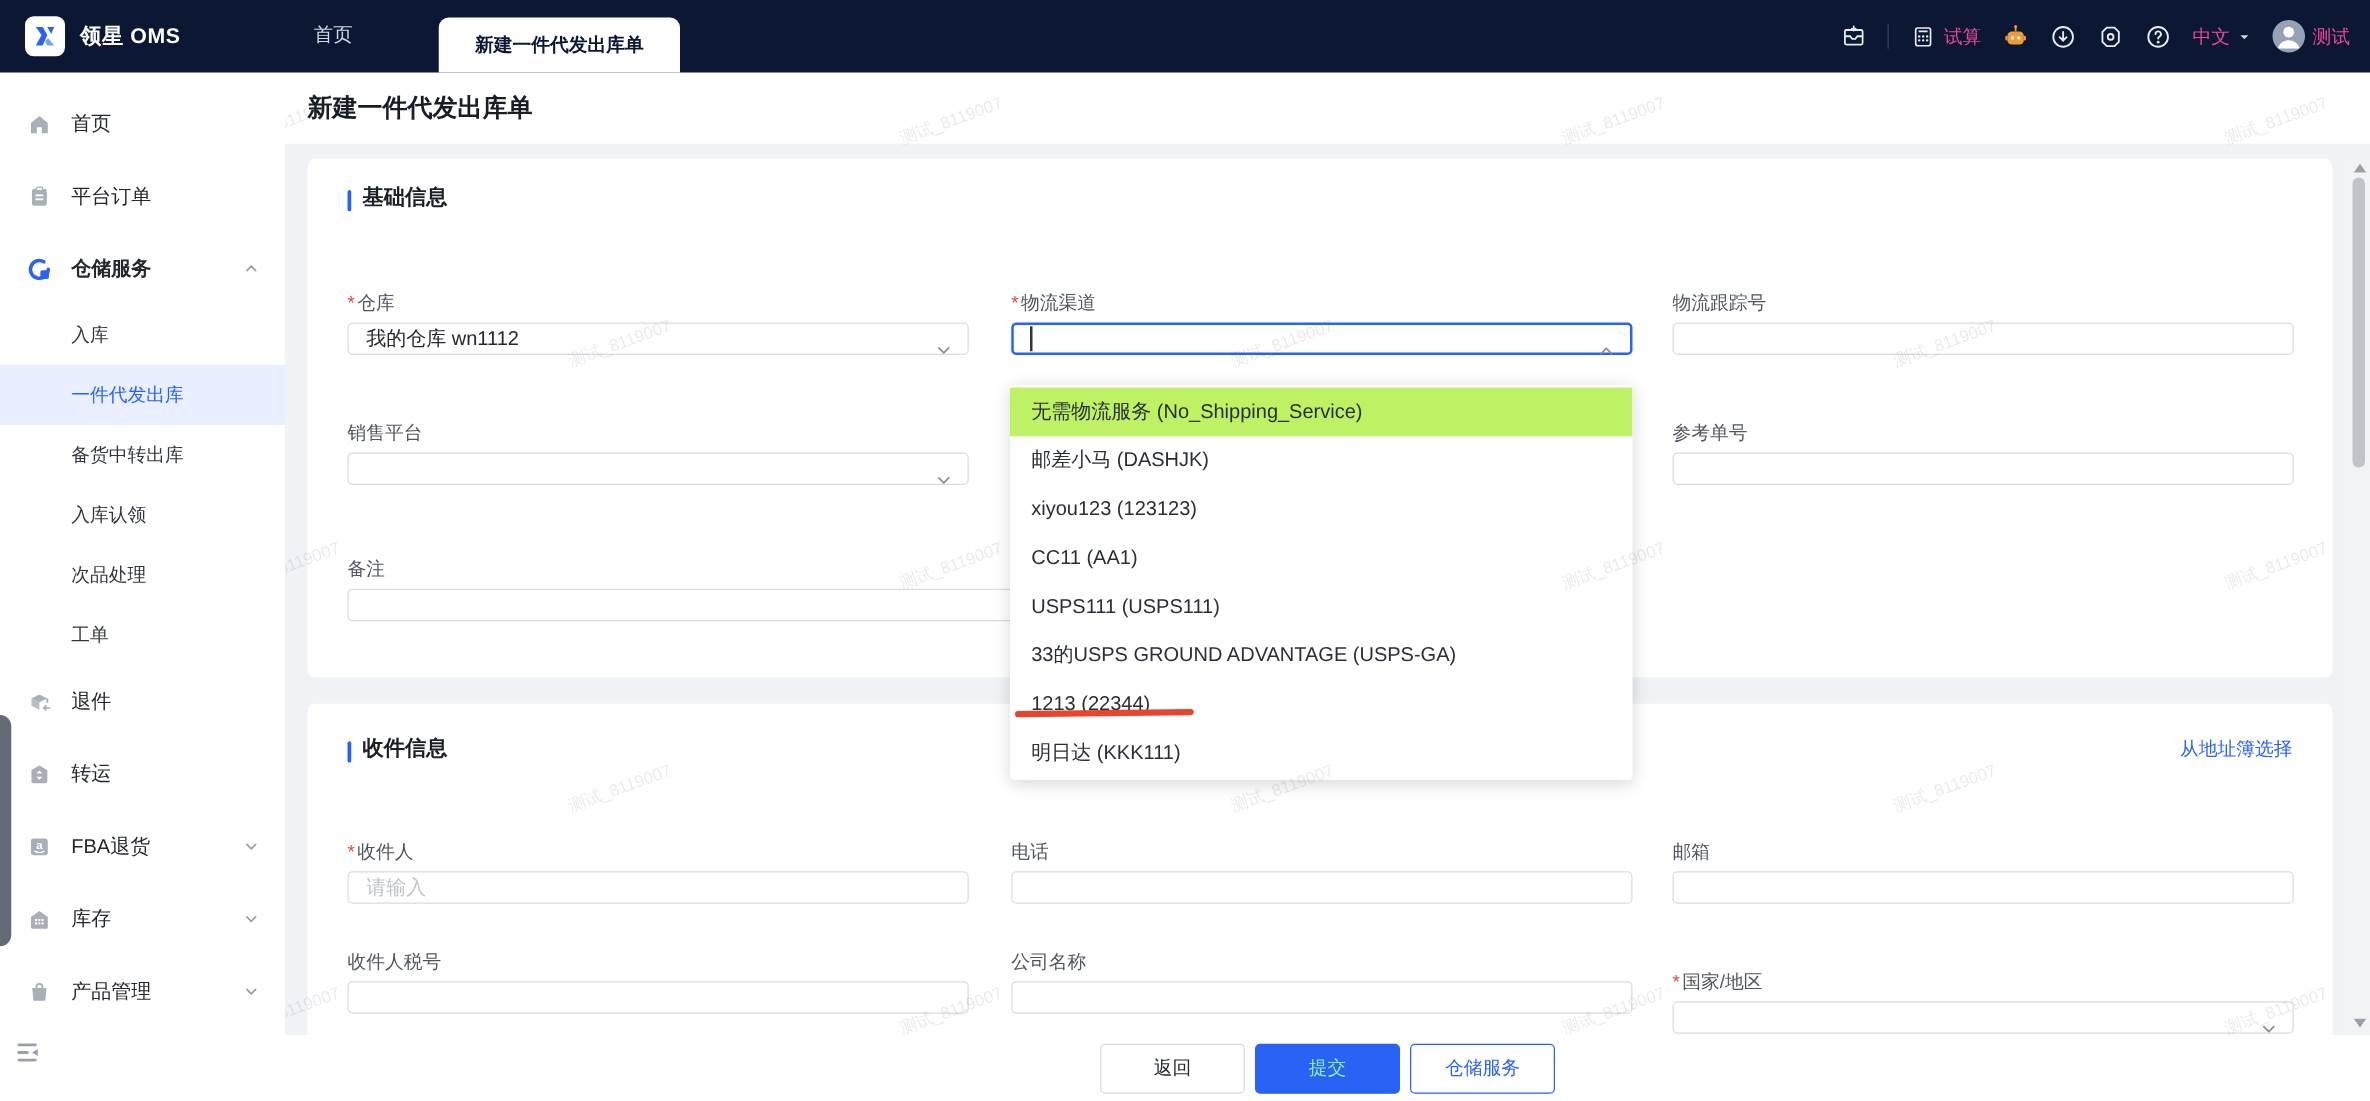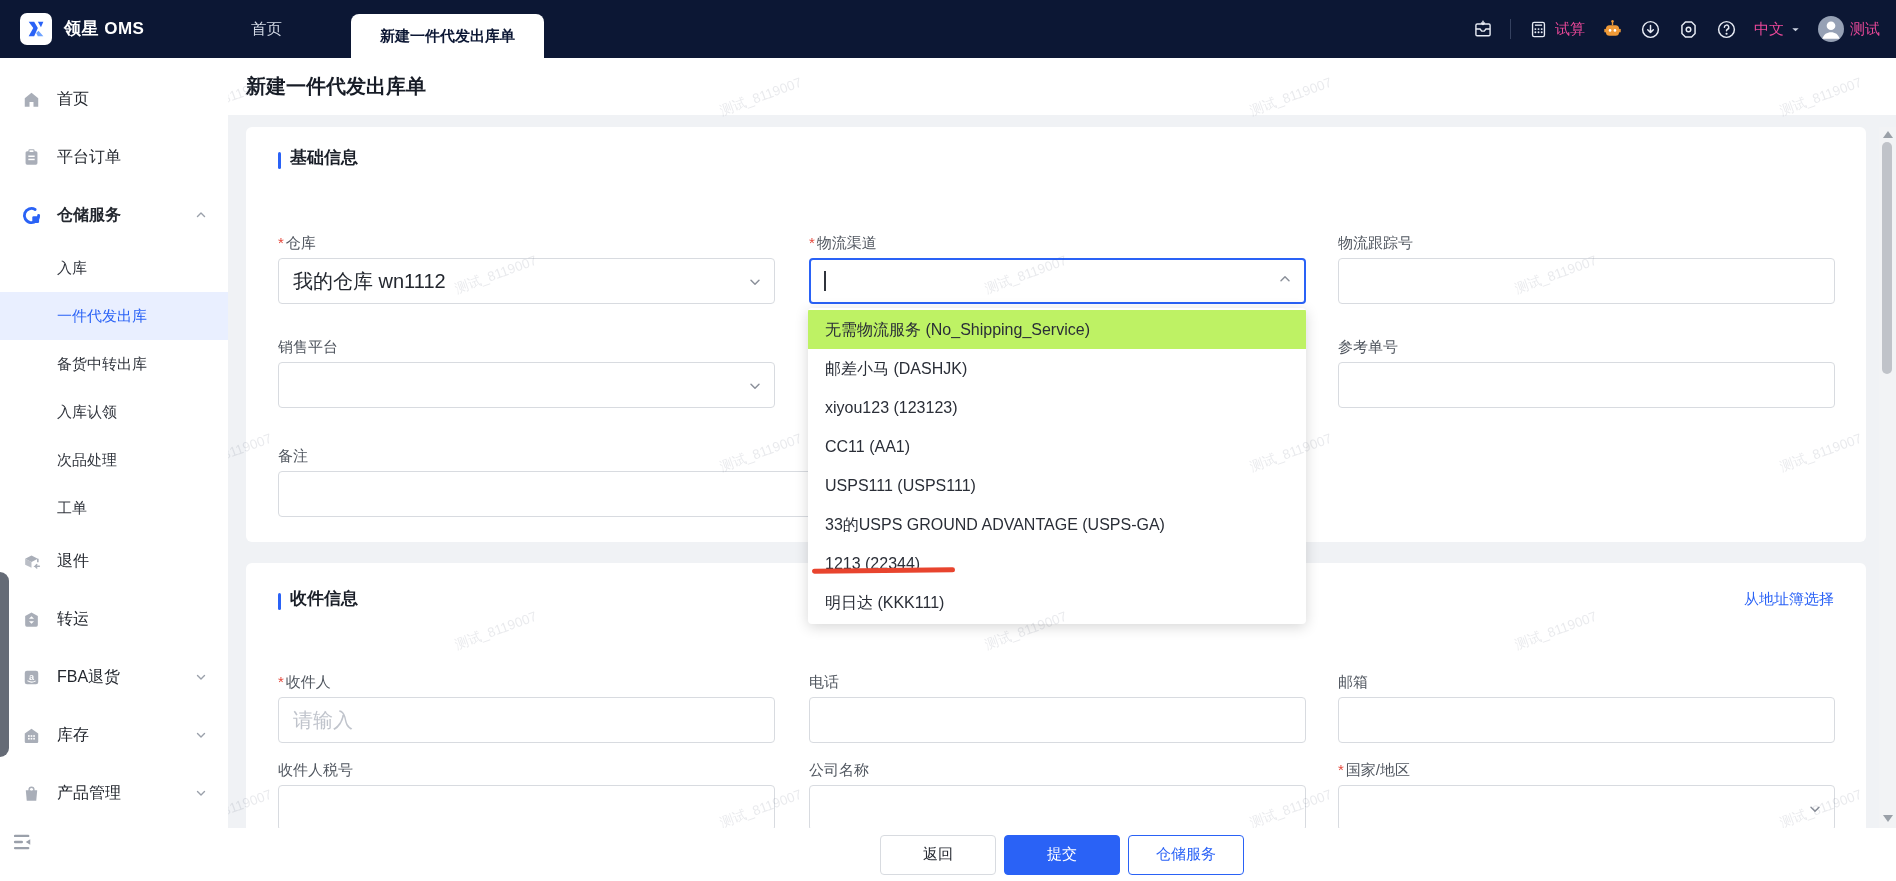--- a/index.html
+++ b/index.html
@@ -42,42 +42,42 @@
   .card1{top:69px;height:415px;}
   .card2{top:505px;height:320px;}
   .sec-head{position:absolute;left:32px;display:flex;align-items:flex-end;gap:9px;}
   .sec-bar{width:3px;height:17px;background:var(--accent,#2a62f6);border-radius:2px;}
   .sec-title{font-size:17px;font-weight:bold;color:#1a1f28;}
   .addr-link{position:absolute;right:32px;top:27px;color:#2a62f6;font-size:15px;cursor:pointer;}
 
   .fld{position:absolute;width:497px;}
   .fld .lb{font-size:15px;color:#50565f;line-height:16px;margin-bottom:7px;white-space:nowrap;}
   .fld .lb .req{color:#e5473b;margin-right:2px;}
-  .ctrl{height:46px;border:1px solid #d8dbe0;border-radius:4px;background:#fff;display:flex;align-items:center;padding:0 36px 0 14px;font-size:20px;color:#23272f;position:relative;cursor:text;}
+  .ctrl{height:26px;border:1px solid #d8dbe0;border-radius:4px;background:#fff;display:flex;align-items:center;padding:0 36px 0 14px;font-size:16px;color:#23272f;position:relative;cursor:text;}
   .ctrl.sel{cursor:pointer;}
   .ctrl .ph{color:#c0c4cc;}
   .ctrl .chev{position:absolute;right:11px;top:13px;width:16px;height:16px;}
   .ctrl.focused{border:2px solid #2a62f6;padding-left:13px;}
   .ctrl.focused .chev{transform:rotate(180deg);}
   .caret-bar{width:1.5px;height:20px;background:#30343c;}
 
   
   .dropdown{position:absolute;left:580px;top:250px;width:498px;background:#fff;border-radius:4px;box-shadow:0 3px 14px rgba(0,0,0,.16);z-index:40;overflow:hidden;padding:2px 0;}
   .dd-opt{height:39px;line-height:39px;padding-left:17px;font-size:16px;color:#2a2e37;white-space:nowrap;cursor:pointer;}
   .dd-opt.hl{background:#bef264;}
   .red-line{position:absolute;left:584px;top:510px;width:143px;height:5px;background:var(--red-annotation,#e8442e);border-radius:3px;transform:rotate(-.7deg);z-index:90;}
 
   
   .wm-layer{position:absolute;left:0;top:0;width:1668px;height:823px;pointer-events:none;z-index:55;overflow:hidden;}
   .wm{position:absolute;font-size:13.5px;color:rgba(70,82,106,.12);transform:rotate(-20deg);white-space:nowrap;}
 
   
   .footer{position:absolute;left:0;top:770px;width:1668px;height:53px;background:#fff;z-index:80;display:flex;align-items:center;justify-content:center;gap:8px;}
   .btn{height:40px;width:116px;border-radius:4px;font-size:15px;display:flex;align-items:center;justify-content:center;cursor:pointer;border:1px solid #d8dbe0;background:#fff;color:#23272f;}
-  .btn.primary{background:var(--accent,#2a62f6);border-color:var(--accent,#2a62f6);color:#ffffff;}
+  .btn.primary{background:var(--accent,#2a62f6);border-color:var(--accent,#2a62f6);color:#86efac;}
   .btn.ghost{border-color:var(--accent,#2a62f6);color:var(--accent,#2a62f6);}
 
   
   .sb-track{position:absolute;right:0;top:69px;width:17px;height:701px;background:#f2f3f5;z-index:60;}
   .sb-thumb{position:absolute;left:3px;top:15px;width:10px;height:232px;background:#c0c3c9;border-radius:5px;cursor:pointer;}
   .sb-arrow{position:absolute;left:4px;width:0;height:0;border-left:5px solid transparent;border-right:5px solid transparent;}
   .sb-up{top:4px;border-bottom:7px solid #9aa0a8;}
   .sb-down{bottom:6px;border-top:7px solid #9aa0a8;}
 </style>
 </head>
@@ -382,21 +382,21 @@
       <div class="fld" style="left:32px;top:199px;">
         <div class="lb"><span>收件人税号</span></div>
         <div class="ctrl"></div>
       </div>
 
       <div class="fld" style="left:563px;top:199px;">
         <div class="lb"><span>公司名称</span></div>
         <div class="ctrl"></div>
       </div>
 
-      <div class="fld" style="left:1092px;top:199px;">
+      <div class="fld" style="left:1092px;top:215px;">
         <div class="lb"><span class="req">*</span><span>国家/地区</span></div>
         <div class="ctrl sel">
           <span class="chev"><svg width="16" height="16" viewBox="0 0 24 24">
                 <path d="M6 9.5l6 6 6-6" fill="none" stroke="#8b909a" stroke-width="2.2" stroke-linecap="round" stroke-linejoin="round"></path>
               </svg></span>
         </div>
       </div>
     </div>
 
     <div class="wm-layer" id="wm-layer">

